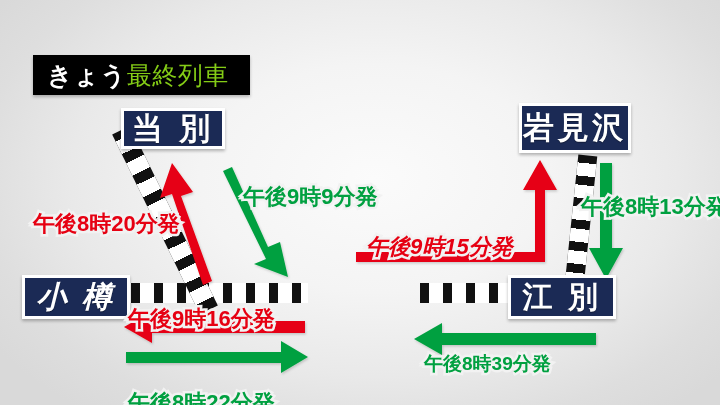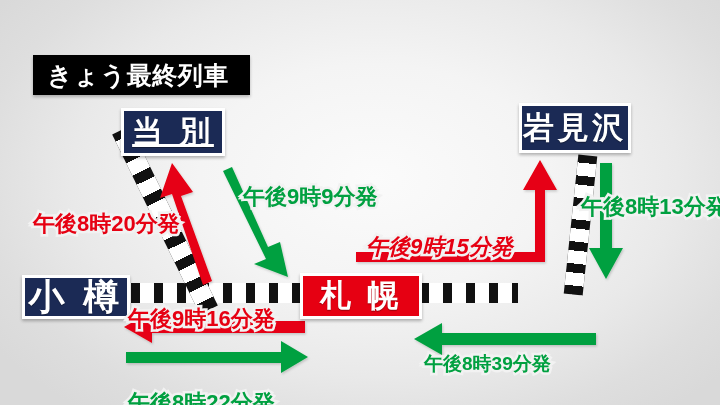--- a/index.html
+++ b/index.html
@@ -34,21 +34,21 @@
   }
   .station.sapporo{background:#e60012;border-color:#ffffff;}
 
   
   .headline{
     position:absolute;background:#000;display:flex;align-items:center;
     padding:0 14px;box-sizing:border-box;
     box-shadow:0 2px 3px rgba(0,0,0,.25);
   }
   .headline .h1{color:#ffffff;font-weight:bold;letter-spacing:.04em;}
-  .headline .h2{color:#ffffff;font-weight:bold;letter-spacing:.02em;margin-left:0;}
+  .headline .h2{color:#84cc16;font-weight:normal;letter-spacing:.02em;margin-left:0;}
   .tl-red{color:#e60012;}
   .tl-green{color:#00a040;}
   .lbl-wrap{position:absolute;white-space:nowrap;text-align:center;}
   .lbl-wrap .under{
     position:absolute;left:0;top:0;font-weight:bold;white-space:nowrap;
     color:#f2f2f2;-webkit-text-stroke:5px #f2f2f2;
   }
   .lbl-wrap .over{position:relative;font-weight:bold;white-space:nowrap;}
 
   svg.arrows{position:absolute;left:0;top:0;width:720px;height:405px;}
@@ -102,36 +102,36 @@
 
     <g filter="url(#sh)">
       <path d="M 126 352 L 126 363 L 281 363 L 281 373 L 308 357 L 281 341 L 281 352 Z" fill="#00a040"></path>
     </g>
 
     <g filter="url(#sh)">
       <path d="M 596 333 L 596 345 L 442 345 L 442 355 L 414 339 L 442 323 L 442 333 Z" fill="#00a040"></path>
     </g>
   </svg>
 
-  <div class="station" style="left:121px;top:108px;width:104px;height:48px;font-size:31px;text-decoration:underline;">
+  <div class="station" style="left:121px;top:108px;width:104px;height:41px;font-size:31px;">
     <span>当 別</span>
   </div>
 
   <div class="station" style="left:519px;top:103px;width:112px;height:50px;font-size:31px;">
     <span>岩見沢</span>
   </div>
 
-  <div class="station" style="left:22px;top:275px;width:108px;height:44px;font-size:36px;">
+  <div class="station" style="left:22px;top:275px;width:108px;height:44px;font-size:30px;font-style:italic;">
     <span>小 樽</span>
   </div>
 
-  <div class="station sapporo" style="left:300px;top:273px;width:122px;height:46px;font-size:31px;">
-    <span>札 幌</span>
+
+  <div class="station" style="left:508px;top:275px;width:108px;height:44px;font-size:30px;">
+    <span>江 別</span>
   </div>
-
 
   <div class="headline" style="left:33px;top:55px;width:217px;height:40px;">
     <span class="h1" style="font-size:25px;">きょう</span>
     <span class="h2" style="font-size:25px;">最終列車</span>
   </div>
 
   <div class="lbl-wrap" style="left:33px;top:209px;font-size:22px;">
     <span class="under" aria-hidden="true">午後8時20分発</span>
     <span class="over tl-red">午後8時20分発</span>
   </div>

